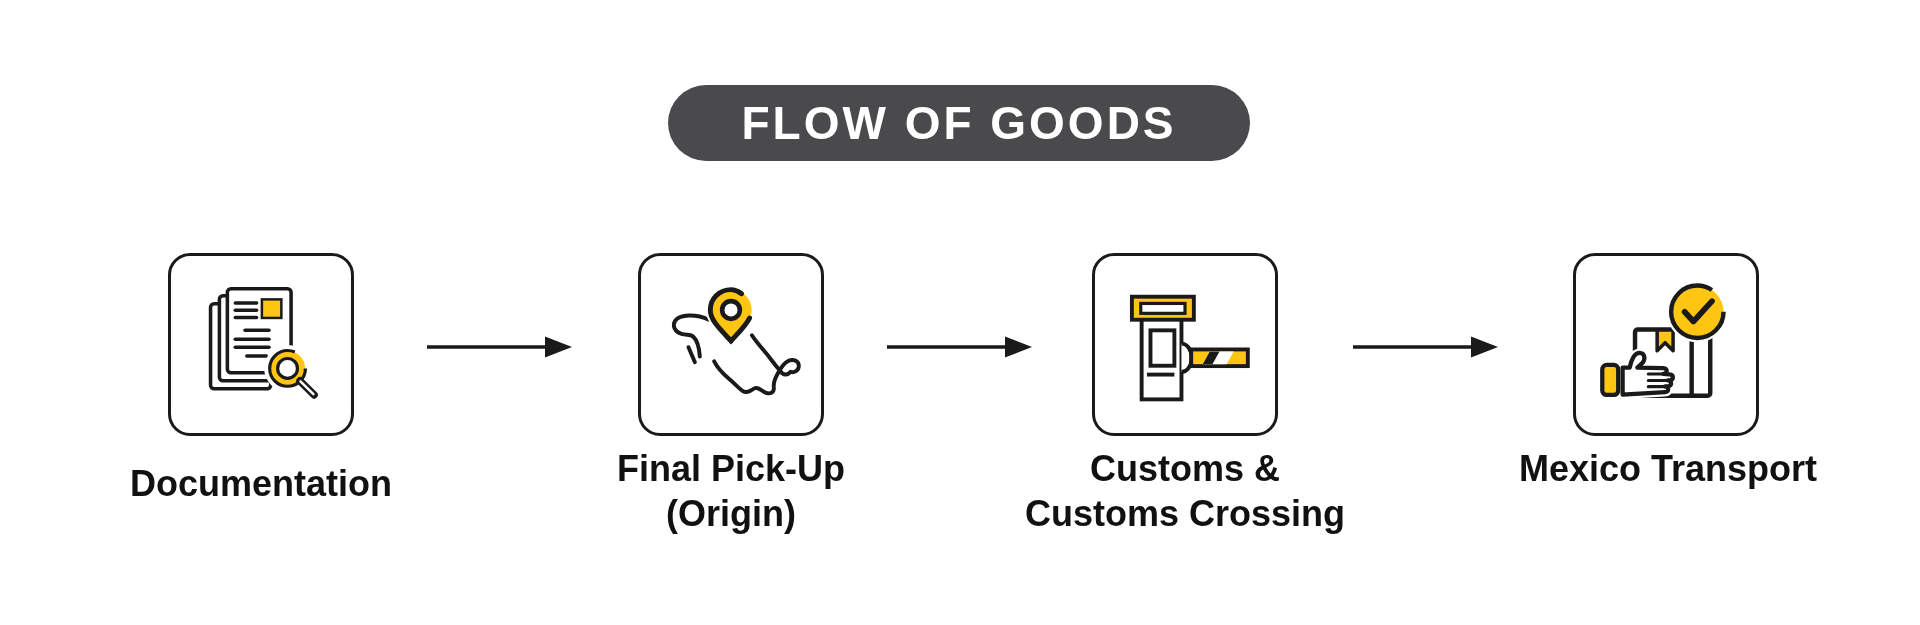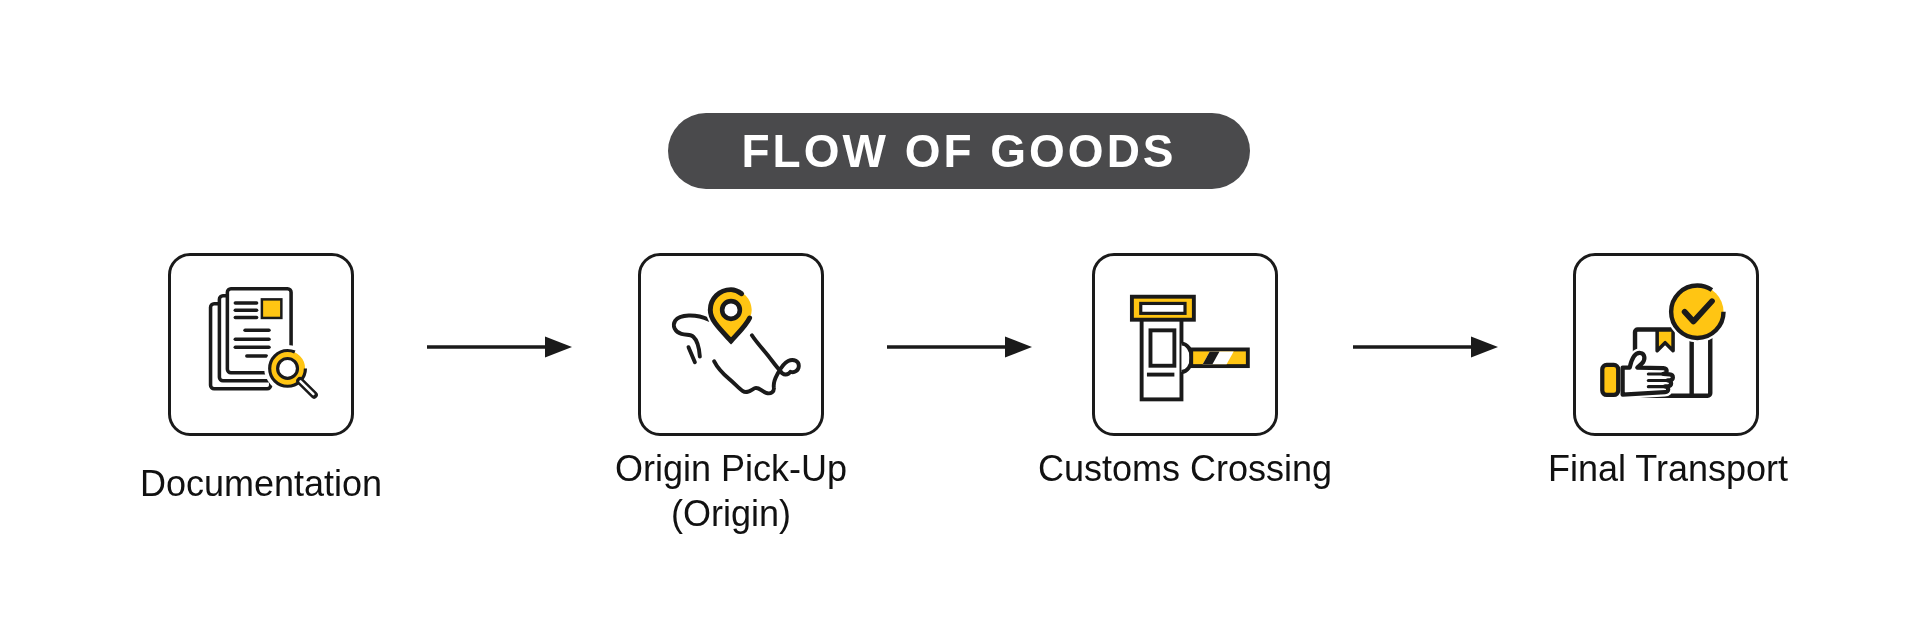--- a/index.html
+++ b/index.html
@@ -10,37 +10,37 @@
     --canvas-bg:#FFFFFF;
   }
   html,body{margin:0;padding:0;background:#fff;}
   .canvas{
     position:relative;width:1920px;height:625px;background:var(--canvas-bg);
     font-family:"Liberation Sans",sans-serif;overflow:hidden;
   }
   .banner{
     position:absolute;left:668px;top:85px;width:582px;height:76px;
     background:var(--banner-bg);border-radius:40px;
-    display:flex;align-items:center;justify-content:center;margin-top:28px;
+    display:flex;align-items:center;justify-content:center;
   }
   .banner-title{
     color:#ffffff;font-size:46px;font-weight:700;letter-spacing:3px;white-space:nowrap;
   }
   .step-card{
     position:absolute;top:253px;width:186px;height:183px;box-sizing:border-box;
     background:#fff;border:3.5px solid var(--line);border-radius:22px;
     display:flex;align-items:center;justify-content:center;
   }
   .step-card svg{width:100%;height:100%;display:block;}
   .card-1{left:168px;} .card-2{left:638px;} .card-3{left:1092px;} .card-4{left:1573px;}
   .flow-arrow{position:absolute;top:327px;width:150px;height:40px;}
   .arrow-1{left:424px;} .arrow-2{left:884px;} .arrow-3{left:1350px;}
   .step-label{
     position:absolute;width:440px;text-align:center;
-    color:var(--label-text);font-size:36px;font-weight:400;line-height:45px;
+    color:var(--label-text);font-size:36px;font-weight:700;line-height:45px;
   }
   .label-1{left:41px;top:461px;}
   .label-2{left:511px;top:446px;}
   .label-3{left:965px;top:446px;}
   .label-4{left:1448px;top:446px;}
   .lbl-line{display:block;}
   
   .k{stroke:var(--line);}
   .fw{fill:#ffffff;}
   .fy{fill:var(--accent);}
@@ -145,23 +145,24 @@
       <circle class="fy" cx="67.7" cy="31.5" r="14.8"></circle>
       <circle class="fn k" cx="67.7" cy="31.5" r="14.8" stroke-width="2.5" stroke-dasharray="78 15"></circle>
       <polyline class="fn k" points="60.5,31.5 65.5,37 76,25.5" stroke-width="3.2" stroke-linecap="round" stroke-linejoin="round"></polyline>
     </svg>
   </div>
 
   <div class="step-label label-1">
     <span class="lbl-line">Documentation</span>
   </div>
   <div class="step-label label-2">
-    <span class="lbl-line">Origin Pick-Up</span>
+    <span class="lbl-line">Final Pick-Up</span>
     <span class="lbl-line">(Origin)</span>
   </div>
   <div class="step-label label-3">
+    <span class="lbl-line">Customs &amp;</span>
     <span class="lbl-line">Customs Crossing</span>
   </div>
   <div class="step-label label-4">
-    <span class="lbl-line">Final Transport</span>
+    <span class="lbl-line">Mexico Transport</span>
   </div>
 
 </div>
 
 </body></html>

